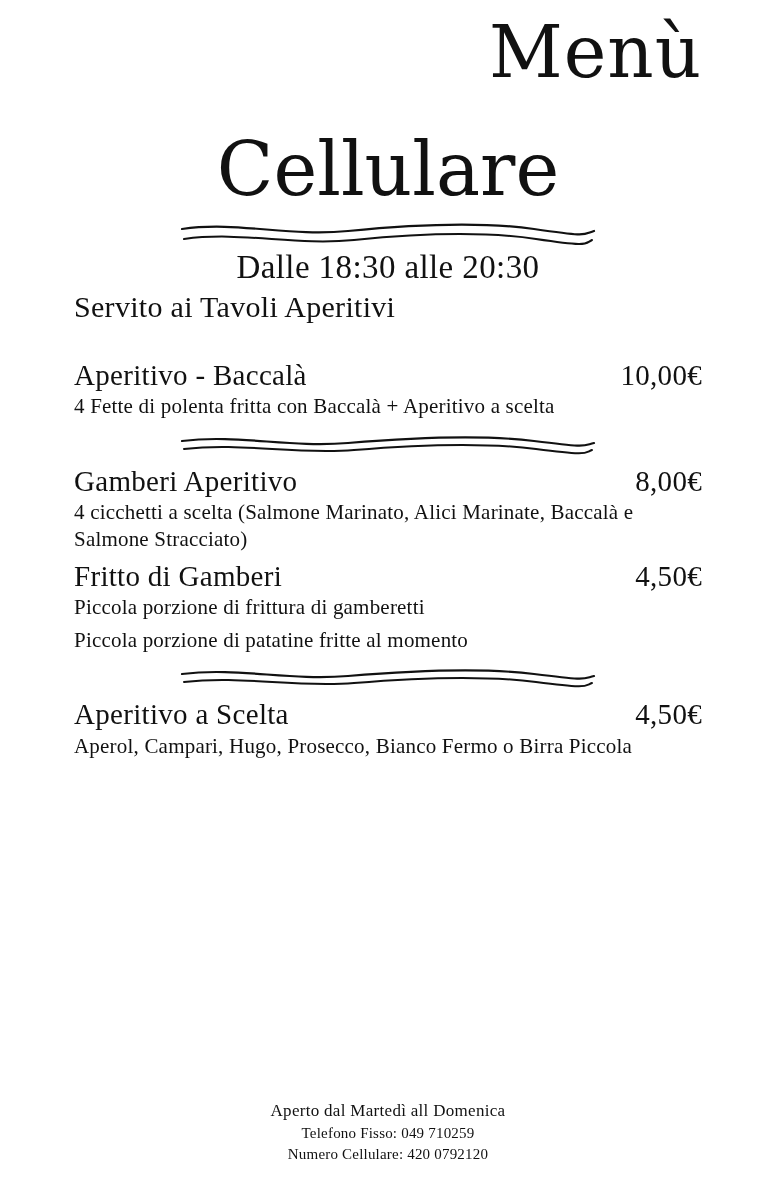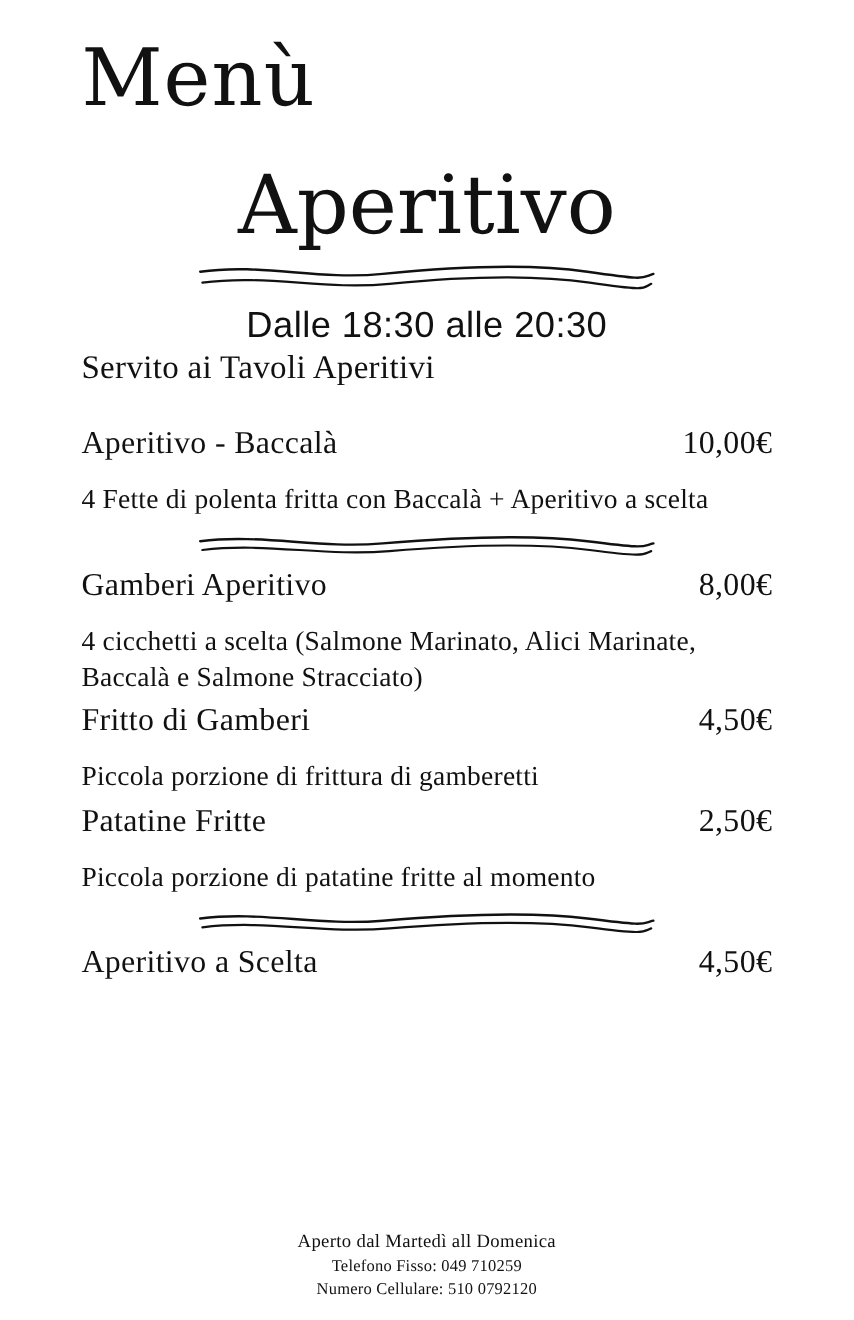--- a/index.html
+++ b/index.html
@@ -17,26 +17,26 @@
   .page {
     position: relative;
     width: 776px;
     height: 1200px;
     box-sizing: border-box;
     padding: 0 74px;
   }
 
   
   .title-main {
-    text-align: left;
+    text-align: right;
     font-size: 72px;
     line-height: 1.0;
     font-weight: 400;
     letter-spacing: 1px;
-    margin: 34px 0 0 0;
+    margin: 16px 0 0 0;
     font-family: "DejaVu Serif", "Liberation Serif", serif;
   }
   .title-sub {
     text-align: center;
     font-size: 74px;
     line-height: 1.0;
     font-weight: 400;
     letter-spacing: 0px;
     margin: 44px 0 0 0;
     font-family: "DejaVu Serif", "Liberation Serif", serif;
@@ -49,22 +49,22 @@
   }
   .wave-wrap.mid {
     margin-top: 12px;
     margin-bottom: 8px;
   }
 
   .hours {
     text-align: center;
     font-size: 33px;
     line-height: 1.18;
-    margin-top: 10px;
-    font-family: Liberation Sans, sans-serif;
+    margin-top: 0;
+    font-family: Liberation Serif, serif;
     letter-spacing: 0.4px;
   }
   .served {
     text-align: left;
     font-size: 30px;
     line-height: 1.2;
     margin-top: 2px;
     font-family: "Liberation Serif", "DejaVu Serif", serif;
     letter-spacing: 0.3px;
   }
@@ -87,23 +87,23 @@
   }
   .item-name {
     white-space: nowrap;
     text-align: right;
   }
   .item-price {
     white-space: nowrap;
     padding-left: 16px;
   }
   .item-desc {
-    font-size: 25px;
+    font-size: 21px;
     line-height: 1.3;
-    margin-top: 19px;
+    margin-top: 1px;
     letter-spacing: 0.2px;
     font-family: "Liberation Serif", "DejaVu Serif", serif;
     max-width: 630px;
   }
 
   
   .footer {
     position: absolute;
     left: 0;
     right: 0;
@@ -122,21 +122,21 @@
     letter-spacing: 0.2px;
     font-family: "Liberation Serif", "DejaVu Serif", serif;
   }
 </style>
 </head>
 <body>
 
 <div class="page">
 
   <h1 class="title-main">Menù</h1>
-  <h2 class="title-sub">Aperitivo</h2>
+  <h2 class="title-sub">Cellulare</h2>
 
   <div class="wave-wrap">
     <svg width="420" height="28" viewBox="0 0 420 28" aria-hidden="true">
       <path d="M4 9 C 60 1, 110 17, 170 11 S 300 1, 356 9 S 404 15, 416 11" fill="none" stroke="#111111" stroke-width="2.2" stroke-linecap="round"></path>
       <path d="M6 19 C 64 11, 116 26, 176 20 S 304 11, 358 19 S 406 24, 414 20" fill="none" stroke="#111111" stroke-width="2" stroke-linecap="round"></path>
     </svg>
   </div>
 
   <div class="hours">Dalle 18:30 alle 20:30</div>
   <div class="served">Servito ai Tavoli Aperitivi</div>
@@ -169,45 +169,42 @@
         <div class="item-desc">4 cicchetti a scelta (Salmone Marinato, Alici Marinate, Baccalà e Salmone Stracciato)</div>
       </div>
       <div class="item">
         <div class="item-head">
           <span class="item-name">Fritto di Gamberi</span>
           <span class="item-price">4,50€</span>
         </div>
         <div class="item-desc">Piccola porzione di frittura di gamberetti</div>
       </div>
       <div class="item">
-        <div class="item-head">
-          <span class="item-name">Patatine Fritte</span>
-          <span class="item-price">2,50€</span>
-        </div>
         <div class="item-desc">Piccola porzione di patatine fritte al momento</div>
       </div>
     </div>
 
     <div class="wave-wrap mid">
       <svg width="420" height="24" viewBox="0 0 420 24" aria-hidden="true">
         <path d="M4 8 C 60 1, 110 15, 170 10 S 300 1, 356 8 S 404 13, 416 10" fill="none" stroke="#111111" stroke-width="2.2" stroke-linecap="round"></path>
         <path d="M6 16 C 64 9, 116 22, 176 17 S 304 9, 358 16 S 406 20, 414 17" fill="none" stroke="#111111" stroke-width="2" stroke-linecap="round"></path>
       </svg>
     </div>
 
     <div class="section">
       <div class="item">
         <div class="item-head">
           <span class="item-name">Aperitivo a Scelta</span>
           <span class="item-price">4,50€</span>
         </div>
+        <div class="item-desc">Aperol, Campari, Hugo, Prosecco, Bianco Fermo o Birra Piccola</div>
       </div>
     </div>
 
   </div>
 
   <div class="footer">
     <div class="footer-title">Aperto dal Martedì all Domenica</div>
     <div class="footer-line">Telefono Fisso: 049 710259</div>
-    <div class="footer-line">Numero Cellulare: 510 0792120</div>
+    <div class="footer-line">Numero Cellulare: 420 0792120</div>
   </div>
 
 </div>
 
 </body></html>

